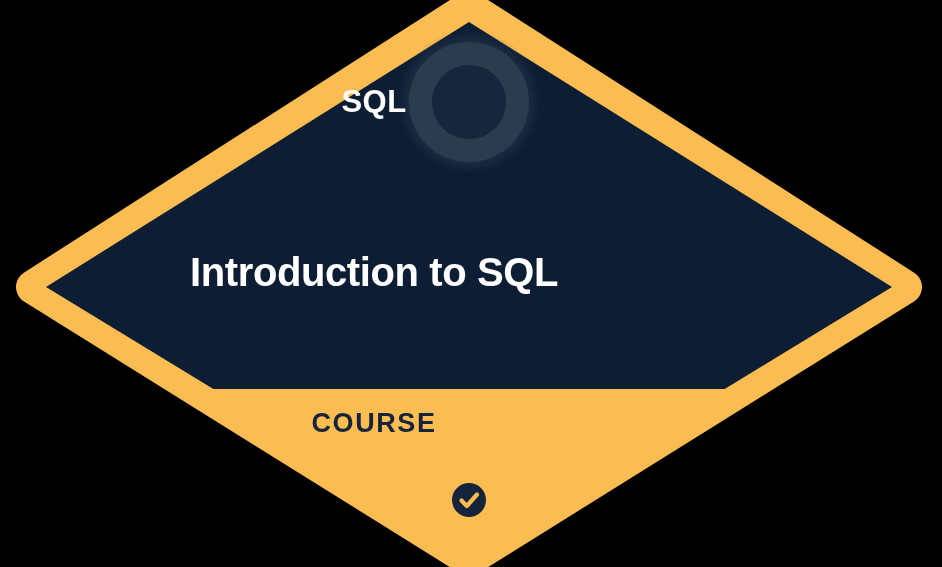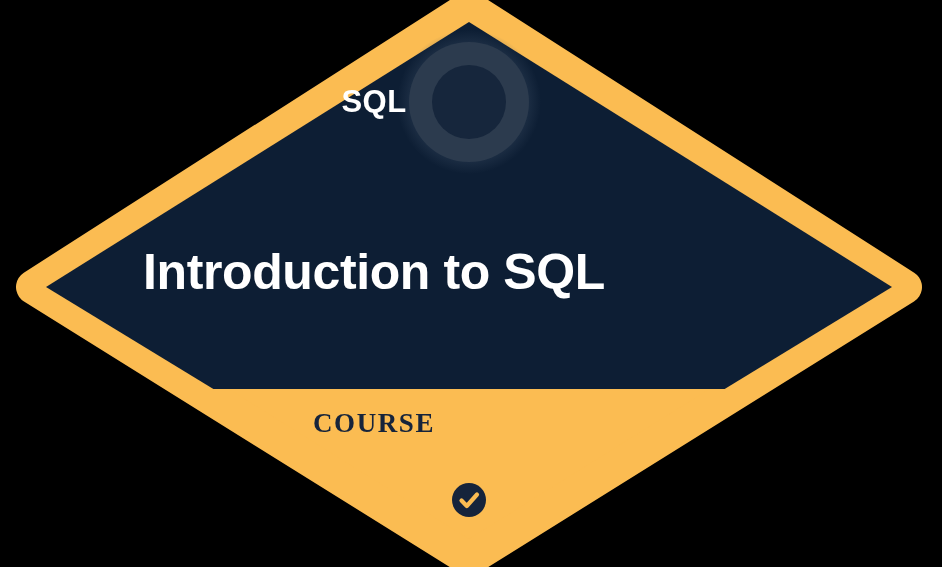--- a/index.html
+++ b/index.html
@@ -44,36 +44,35 @@
     font-size: 31px;
     font-weight: 700;
     letter-spacing: 0.5px;
     color: #FFFFFF;
     line-height: 48px;
   }
   #course-title-text {
     left: 0;
     right: 0;
     top: 240px;
-    font-size: 50px;
+    font-size: 40px;
     font-weight: 700;
     letter-spacing: -0.4px;
     color: #FFFFFF;
     line-height: 64px;
   }
   #status-line-1,
   #status-line-2 {
     left: 0;
     right: 0;
     font-size: 27px;
     font-weight: 700;
     letter-spacing: 1.6px;
     color: #16243B;
     line-height: 34px;
-    font-family: Liberation Serif, serif;
   }
   #status-line-1 { top: 406px; }
   #status-line-2 { top: 441px; }
 </style>
 </head>
 <body>
 
 <div id="badge-stage">
 
   <svg id="badge-svg" viewBox="0 0 942 567" xmlns="http://www.w3.org/2000/svg" aria-hidden="true">

